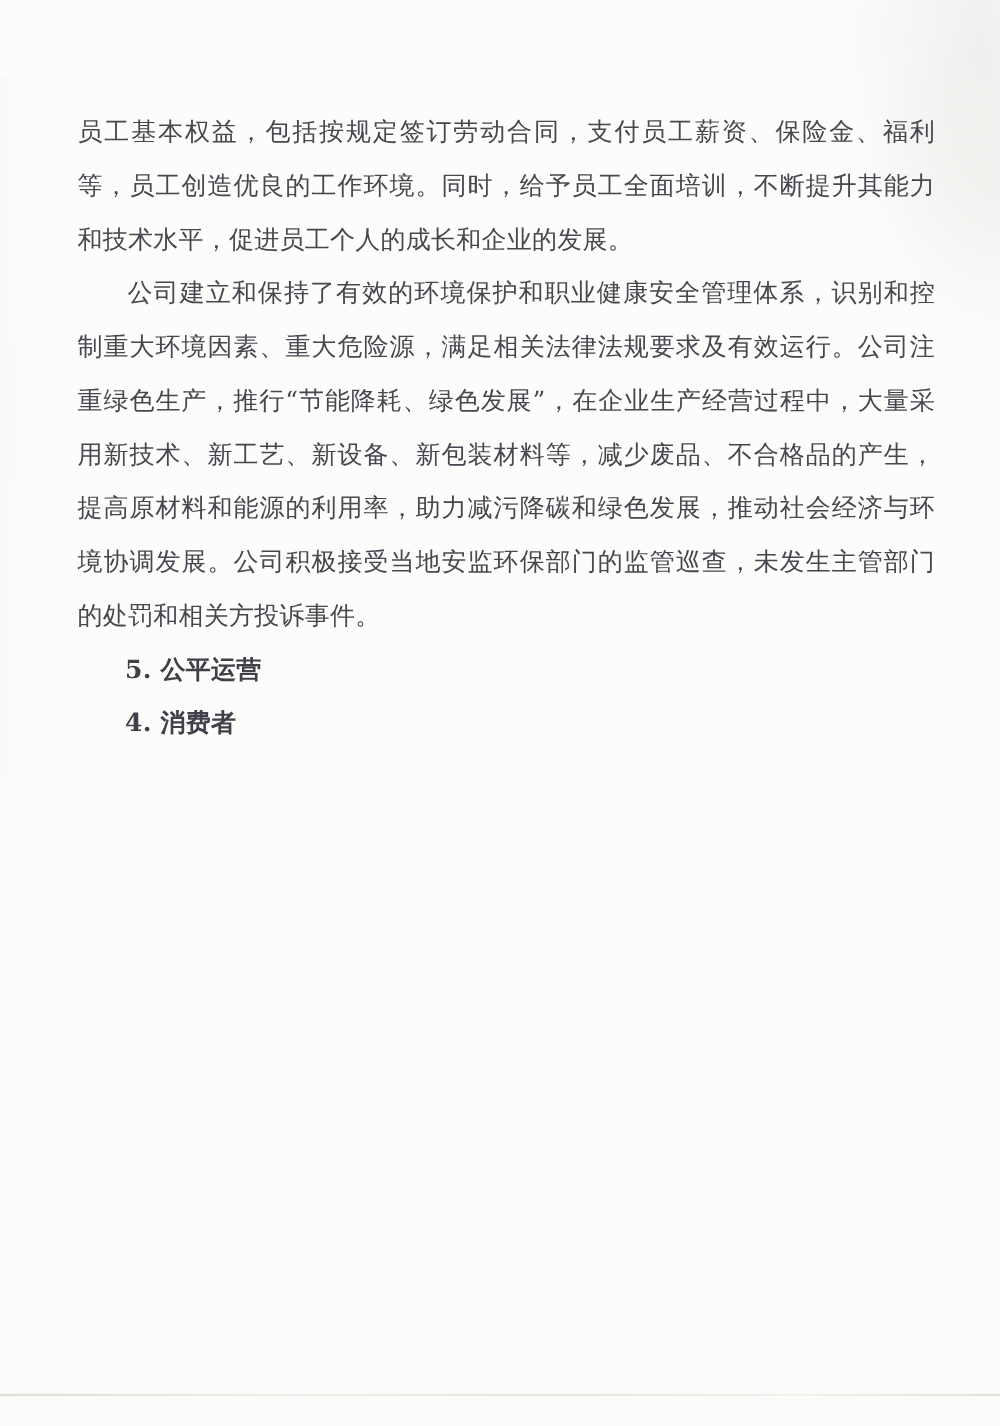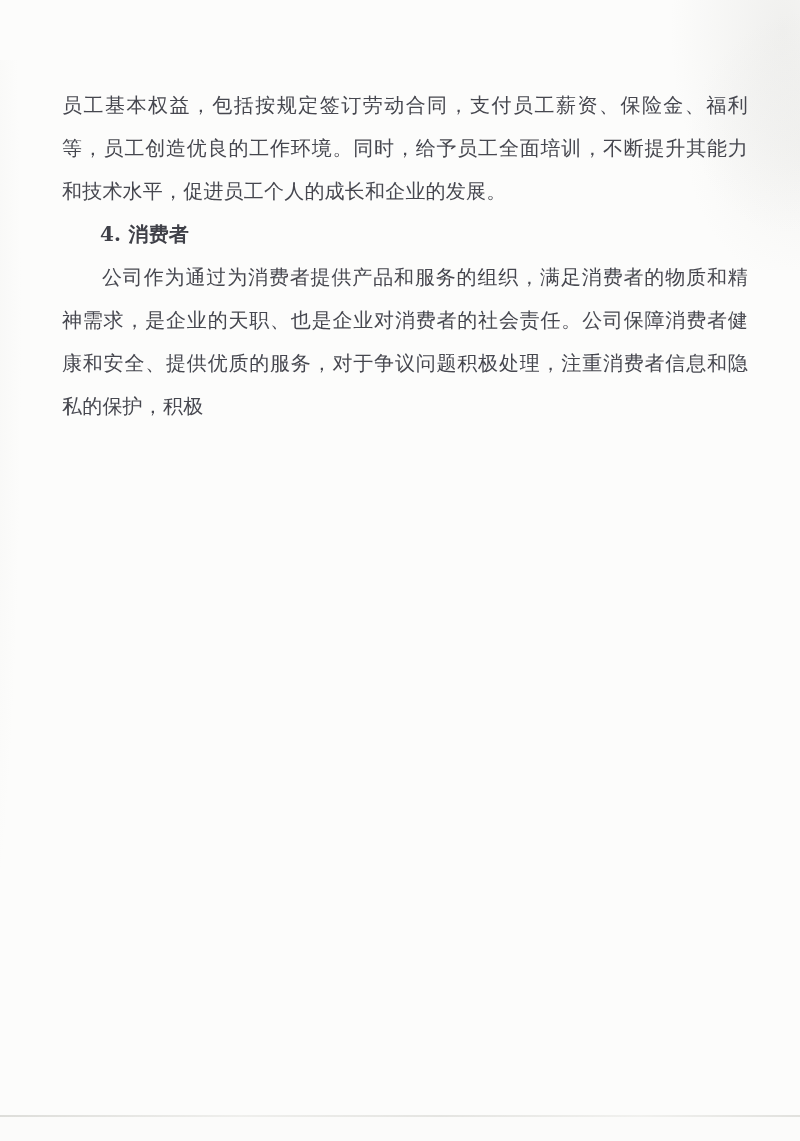--- a/index.html
+++ b/index.html
@@ -92,25 +92,26 @@
 <div class="scan-page">
 
   <div class="noise-tr"></div>
   <div class="noise-left"></div>
 
   <div class="doc-body">
 
     <p class="continuation">员工基本权益，包括按规定签订劳动合同，支付员工薪资、保险金、福利等，员工创造优良的工作环境。同时，给予员工全面培训，不断提升其能力和技术水平，促进员工个人的成长和企业的发展。</p>
 
 
+    <p>公司建立和保持了有效的环境保护和职业健康安全管理体系，识别和控制重大环境因素、重大危险源，满足相关法律法规要求及有效运行。公司注重绿色生产，推行“节能降耗、绿色发展”，在企业生产经营过程中，大量采用新技术、新工艺、新设备、新包装材料等，减少废品、不合格品的产生，提高原材料和能源的利用率，助力减污降碳和绿色发展，推动社会经济与环境协调发展。公司积极接受当地安监环保部门的监管巡查，未发生主管部门的处罚和相关方投诉事件。</p>
 
+    <h3>5. 公平运营</h3>
 
 
     <h3>4. 消费者</h3>
 
-    <p>公司作为通过为消费者提供产品和服务的组织，满足消费者的物质和精神需求，是企业的天职、也是企业对消费者的社会责任。公司保障消费者健康和安全、提供优质的服务，对于争议问题积极处理，注重消费者信息和隐私的保护，积极</p>
 
   </div>
 
   <div class="edge-line"></div>
   <div class="below-edge"></div>
 
 </div>
 
 </body></html>

